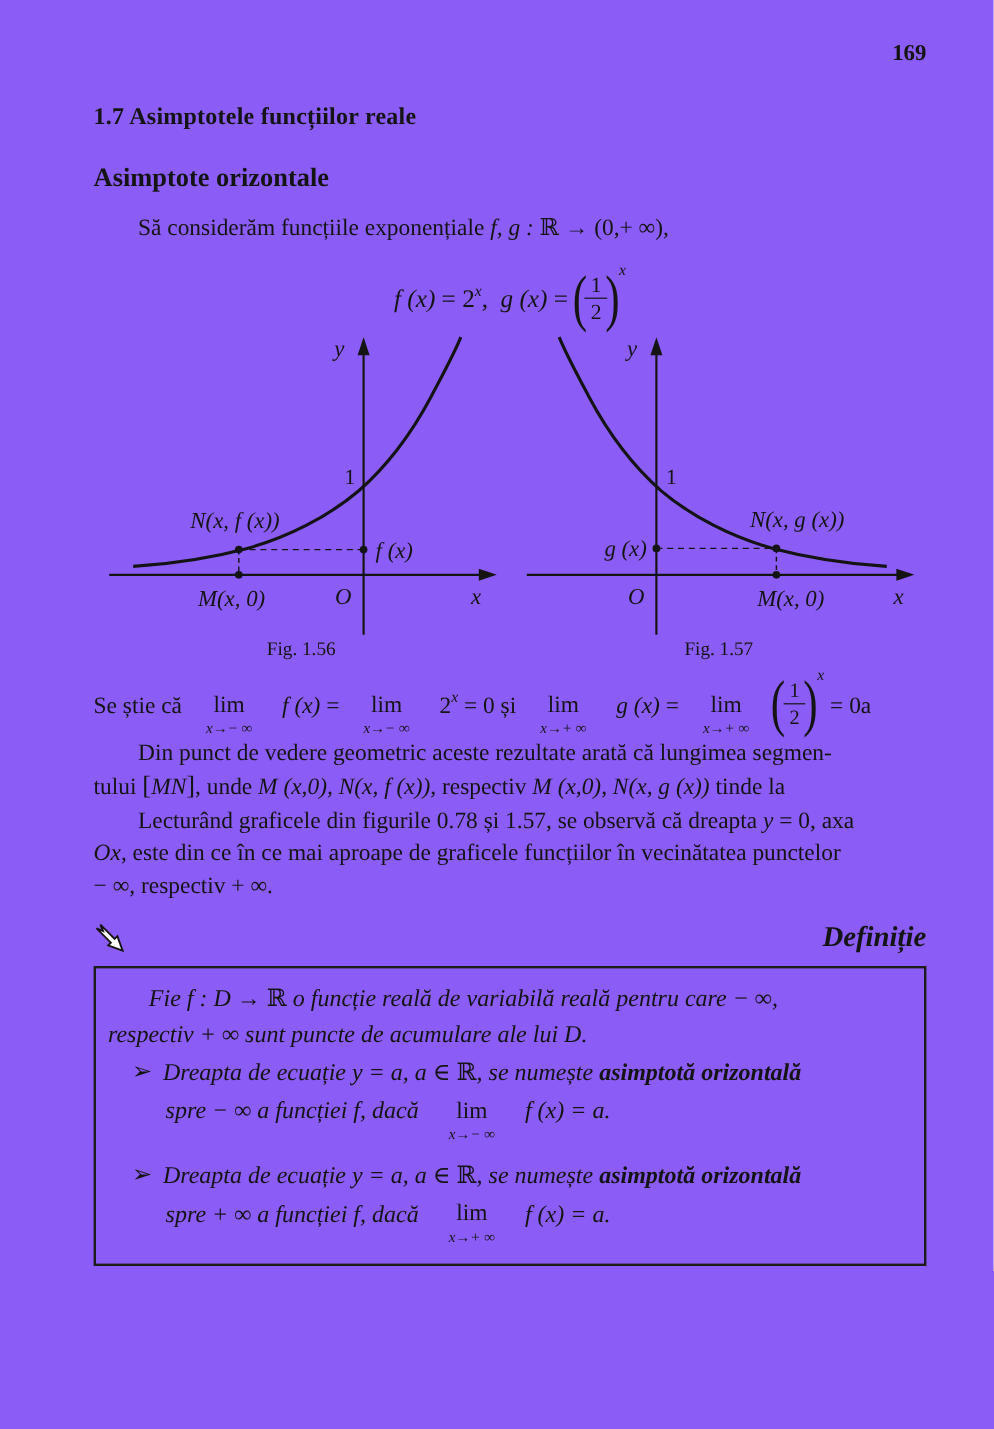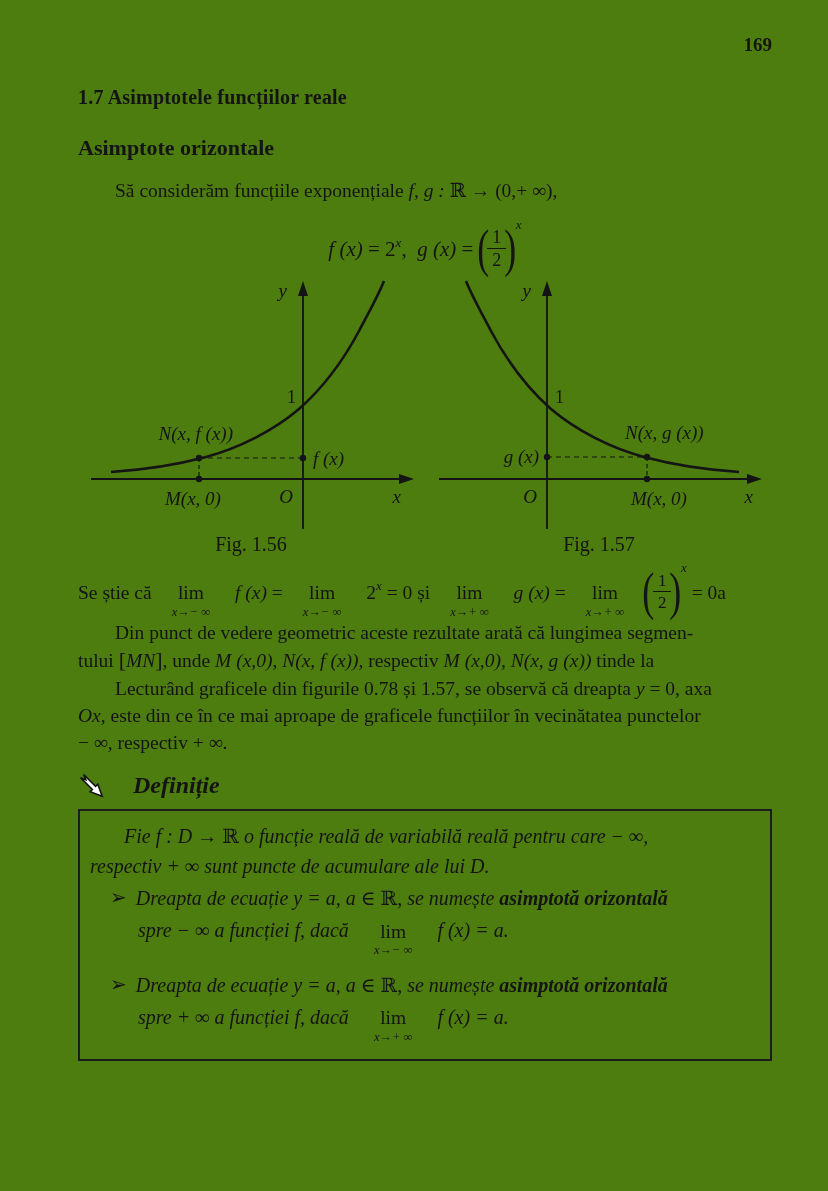--- a/index.html
+++ b/index.html
@@ -1,44 +1,44 @@
 <!DOCTYPE html>
 <html><head>
 <meta charset="utf-8">
 <style>
   html,body{margin:0;padding:0;background:#e8e8e8;}
-  .page{width:828px;height:1191px;background:#4d7c0f;position:relative;overflow:hidden;
+  .page{width:828px;height:1191px;background:#8b5cf6;position:relative;overflow:hidden;
         font-family:"Liberation Serif","DejaVu Serif",serif;color:#141414;}
   .content{padding:34px 56px 0 78px;}
   .pageno{text-align:right;font-weight:bold;font-size:19px;}
   .title{margin-top:30px;font-size:20px;font-weight:bold;letter-spacing:0.2px;}
   .subtitle{margin-top:26px;font-size:22px;font-weight:bold;}
   .line{font-size:19.5px;line-height:27px;}
   .indent{text-indent:37px;}
   .it{font-style:italic;}
   .bi{font-weight:bold;}
   .up{font-style:normal;}
   .formula-row{text-align:center;font-size:21px;margin-top:13px;margin-bottom:2px;}
   .sup{font-size:13px;font-style:italic;vertical-align:9px;}
   .figs{display:flex;justify-content:center;gap:8px;margin-top:6px;}
   .figcol{display:flex;flex-direction:column;align-items:center;}
-  .figcap{font-size:20px;margin-top:2px;}
+  .figcap{font-size:16px;margin-top:2px;}
   .limitline{margin-top:4px;font-size:19.5px;white-space:nowrap;}
   .lim{display:inline-block;vertical-align:-17px;text-align:center;line-height:1;margin:0 20px;}
   .lim-top{display:block;font-size:19.5px;}
   .lim-sub{display:block;font-size:12.5px;margin-top:3px;font-style:italic;}
   .frac{display:inline-block;vertical-align:middle;text-align:center;font-size:17px;line-height:1.12;transform:translateY(-3px);}
   .frac-lg{font-size:18px;}
   .frac-num{display:block;padding:0 5px 1px;border-bottom:1.5px solid #141414;}
   .frac-den{display:block;padding-top:1px;}
   .bigp{font-size:50px;vertical-align:middle;line-height:0.8;display:inline-block;transform:scale(0.72,1.05) translateY(-3px);margin:0 -4px;}
   .pexp{font-size:13px;font-style:italic;vertical-align:27px;margin-left:1px;}
   .para{margin-top:1px;}
   .brk{font-size:22px;}
-  .defhead{margin-top:16px;font-size:24px;font-weight:bold;font-style:italic;display:flex;align-items:center;gap:28px;}
+  .defhead{margin-top:16px;font-size:24px;font-weight:bold;font-style:italic;display:flex;align-items:center;gap:8px;justify-content:space-between;}
   .defbox{margin-top:10px;border:2.5px solid #1c1c1c;padding:10px 12px 14px 10px;
           font-style:italic;font-size:20px;line-height:30px;}
   .boxline{display:block;}
   .bullet{display:flex;align-items:baseline;margin-top:2px;}
   .marker{flex:0 0 auto;margin-left:20px;margin-right:9px;position:relative;top:-1px;}
   .cont{margin-left:48px;margin-top:2px;margin-bottom:13px;}
   svg text{font-family:"Liberation Serif","DejaVu Serif",serif;}
   .svglab{font-style:italic;font-size:19px;fill:#141414;}
   .svgnum{font-size:18px;fill:#141414;}
 </style>

